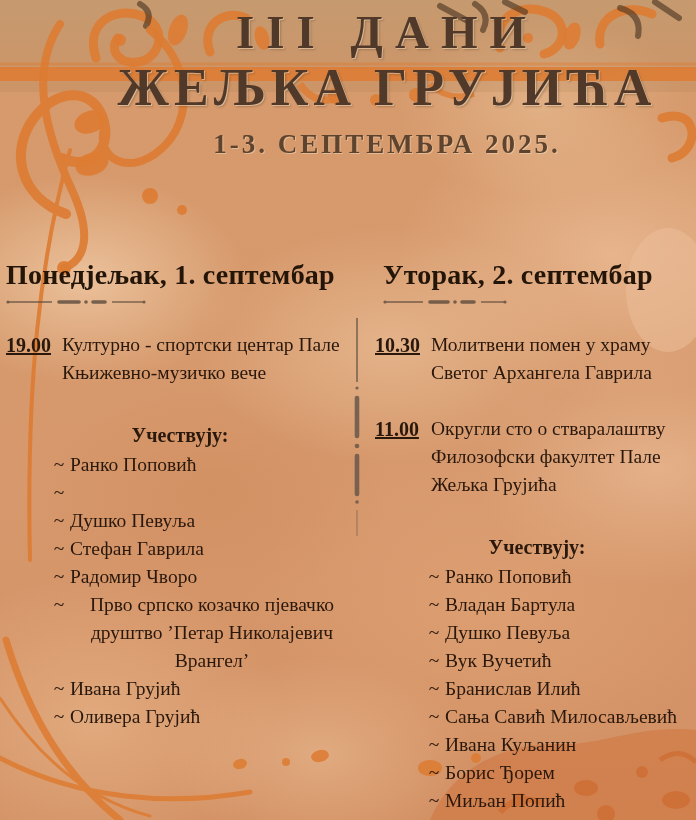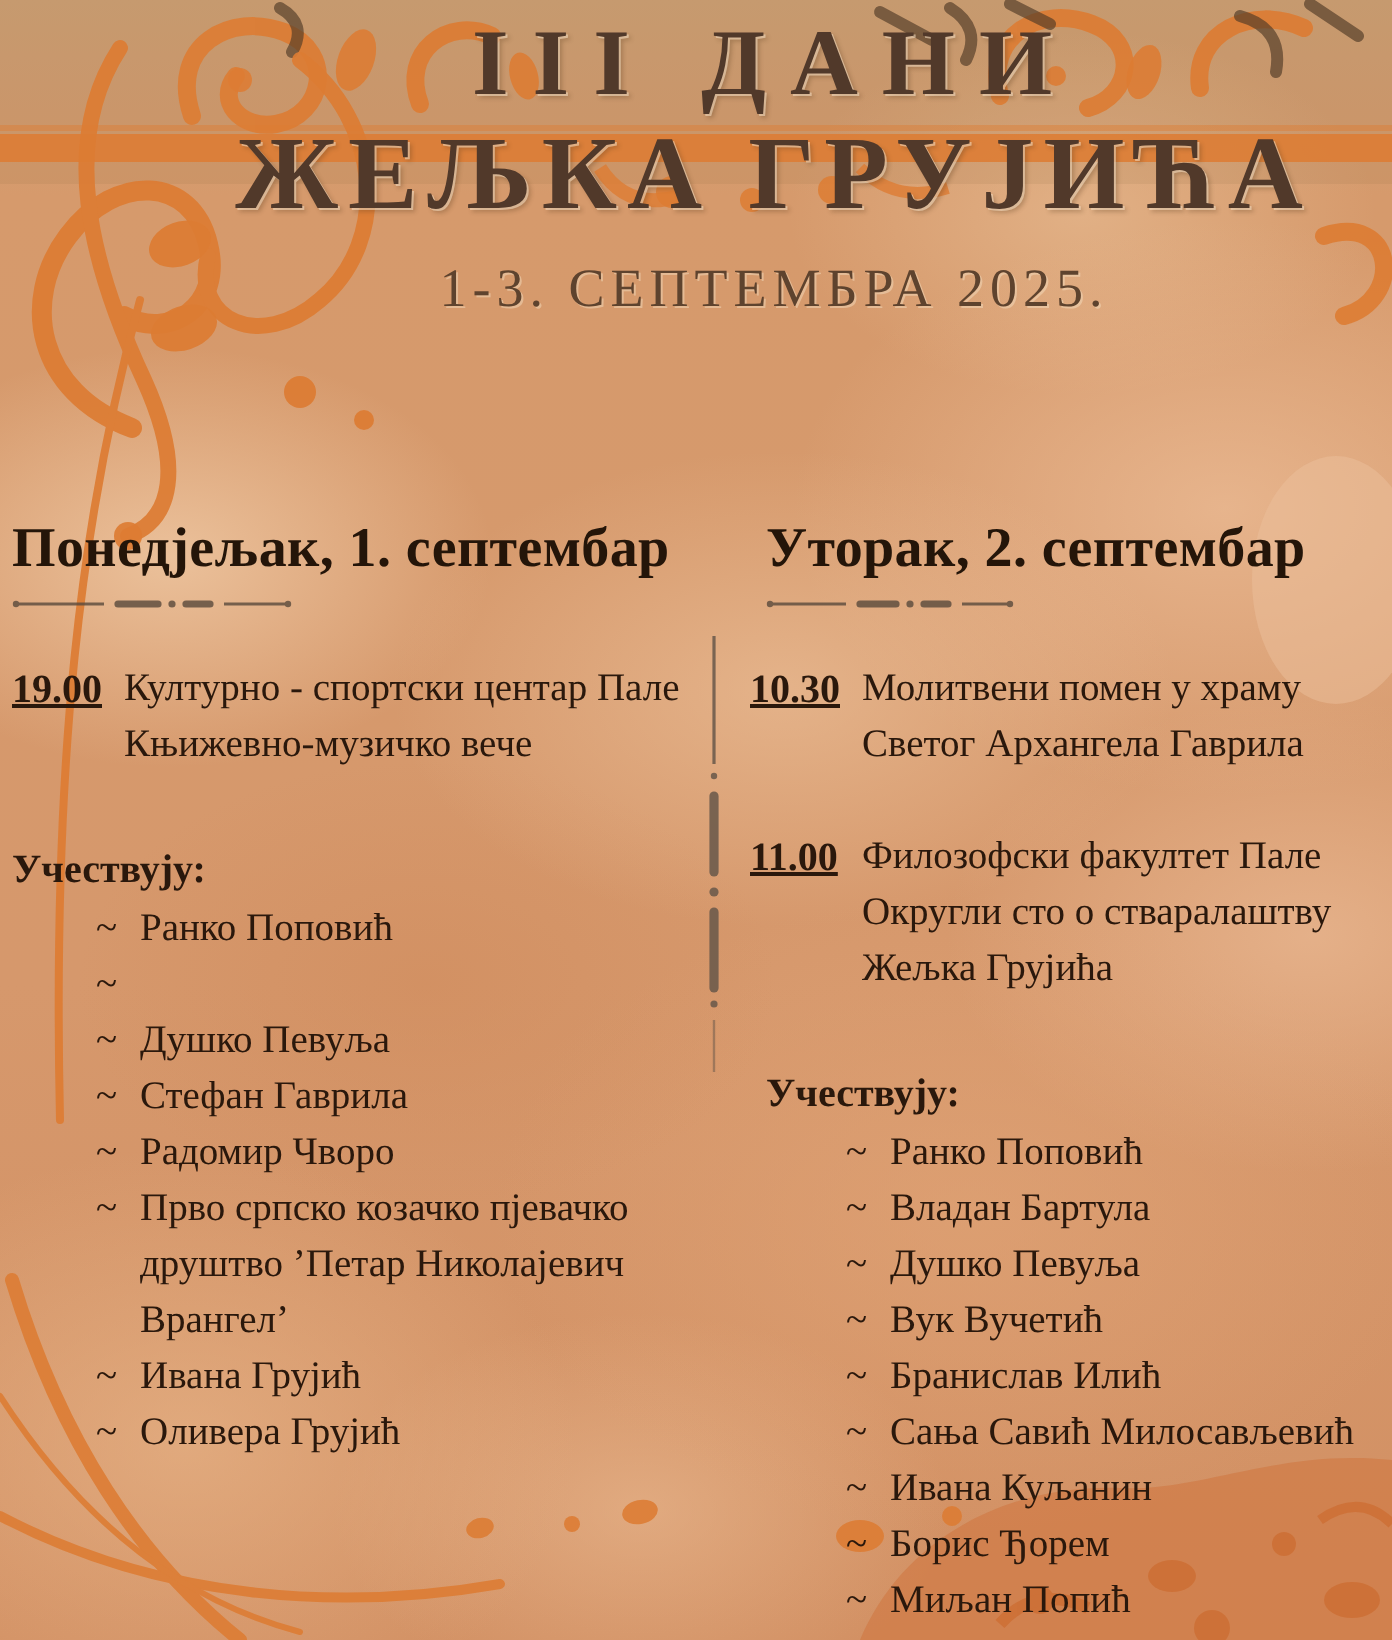--- a/index.html
+++ b/index.html
@@ -28,40 +28,40 @@
     font-size:47px;font-weight:bold;letter-spacing:12px;color:#51392a;
     text-shadow:1px 1px 0 rgba(247,226,198,.55), 2px 2px 2px rgba(90,60,30,.3);
     margin:0 0 4px 0;line-height:1.05;
   }
   .title-main{
     font-size:52px;font-weight:bold;letter-spacing:5px;color:#51392a;
     text-shadow:1px 1px 0 rgba(247,226,198,.55), 2px 2px 2px rgba(90,60,30,.3);
     margin:0 0 10px 0;line-height:1.05;
   }
   .title-date{
-    font-size:27px;font-weight:normal;letter-spacing:3px;color:#5e432e;
+    font-size:27px;font-weight:bold;letter-spacing:3px;color:#5e432e;
     text-shadow:1px 1px 0 rgba(247,226,198,.45);
     margin:14px;line-height:1.1;
   }
 
   .column{position:absolute;top:258px;color:#2a180c;}
   .col-left{left:6px;width:348px;}
   .col-right{left:375px;width:316px;}
   .day-header{font-size:28px;font-weight:bold;color:#241509;margin:0 0 5px 0;line-height:1.2;letter-spacing:.2px;}
   .col-right .day-header{padding-left:8px;}
   .header-flourish{display:block;margin:0 0 24px 0;}
   .col-right .header-flourish{margin-left:8px;}
 
   .event-row{display:flex;align-items:flex-start;margin-bottom:28px;}
   .event-row:last-child{margin-bottom:0;}
   .event-time{flex:0 0 56px;font-size:20px;font-weight:bold;line-height:28px;text-decoration:underline;}
   .event-lines{font-size:19.5px;line-height:28px;}
   .event-line{display:block;}
 
-  .participants-block{margin-top:34px;}
+  .participants-block{margin-top:34px;text-align:center;}
   .participants-label{font-size:20px;font-weight:bold;line-height:28px;margin:0 0 2px 0;}
   .col-right .participants-label{padding-left:8px;}
   ul.participants{list-style:none;margin:0;padding:0 0 0 42px;}
   .col-right ul.participants{padding-left:48px;}
   ul.participants li{font-size:19.5px;line-height:28px;display:flex;}
   ul.participants li .tilde{flex:0 0 22px;}
   ul.participants li .pname{max-width:300px;}
 </style>
 </head>
 <body>
@@ -247,22 +247,22 @@
         <div class="event-row">
           <div class="event-time">10.30</div>
           <div class="event-lines">
             <span class="event-line">Молитвени помен у храму</span>
             <span class="event-line">Светог Архангела Гаврила</span>
           </div>
         </div>
         <div class="event-row">
           <div class="event-time">11.00</div>
           <div class="event-lines">
+            <span class="event-line">Округли сто о стваралаштву</span>
             <span class="event-line">Филозофски факултет Пале</span>
-            <span class="event-line">Округли сто о стваралаштву</span>
             <span class="event-line">Жељка Грујића</span>
           </div>
         </div>
       </div>
 
       <div class="participants-block">
         <div class="participants-label">Учествују:</div>
         <ul class="participants">
           <li>
               <span class="tilde">~</span>

